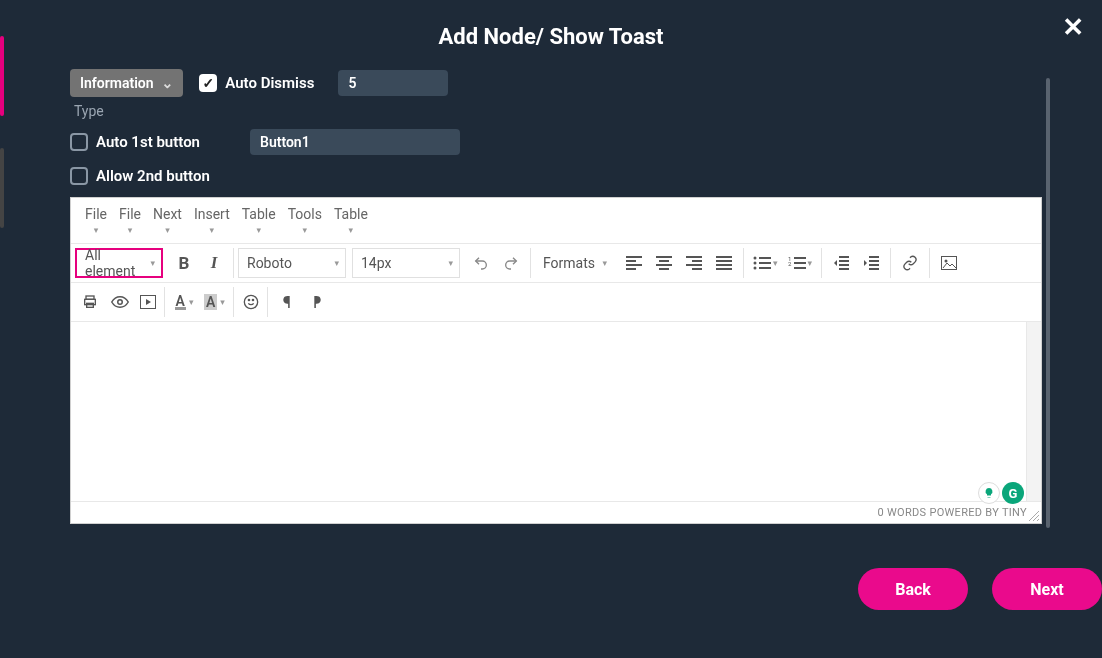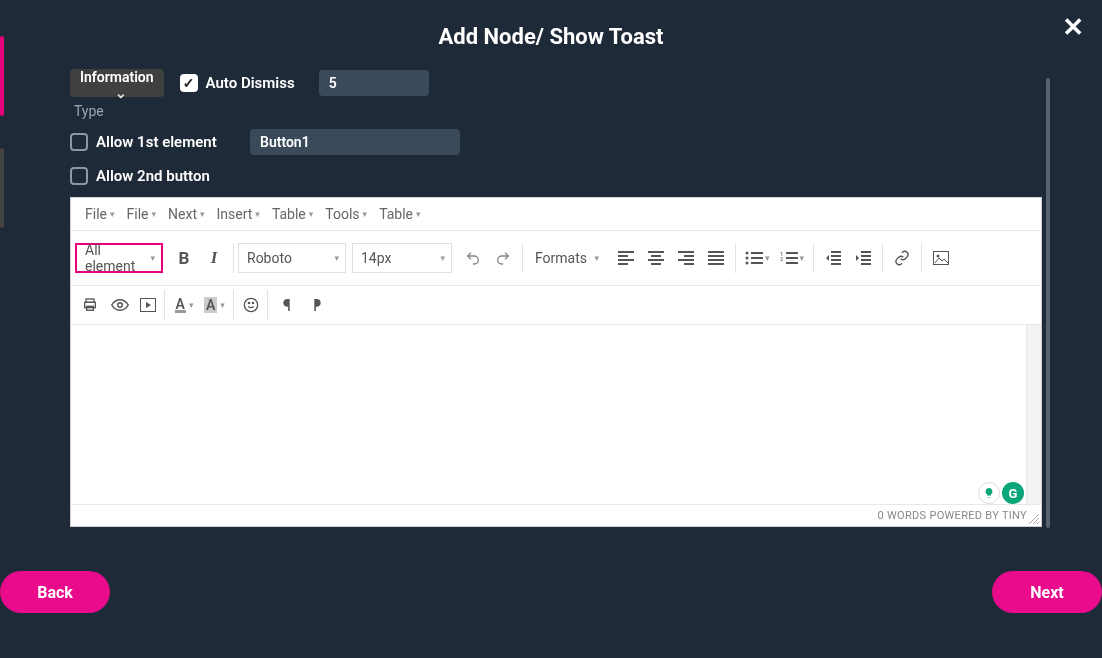--- a/index.html
+++ b/index.html
@@ -8,53 +8,53 @@
   .left-edge { position: absolute; left: 0; top: 0; width: 4px; height: 100%; }
   .left-edge::before { content:""; position:absolute; top:36px; width:4px; height:80px; background:#e6007e; border-radius:2px; }
   .left-edge::after  { content:""; position:absolute; top:148px; width:4px; height:80px; background:#444; border-radius:2px; }
 
   .close-x { position: absolute; top: 12px; right: 18px; font-size: 26px; font-weight: 700; cursor: pointer; color: #fff; }
 
   .title { text-align: center; margin-top: 24px; font-size: 22px; font-weight: 700; }
 
   .form { padding: 20px 70px 0 70px; }
   .row { display: flex; align-items: center; margin-bottom: 12px; }
-  .sel { background:#404040; border-radius:4px; height:28px; display:flex; align-items:center; padding:0 10px; font-weight:600; font-size:14px;flex-direction:column; }
+  .sel { background:#737373; border-radius:4px; height:28px; display:flex; align-items:center; padding:0 10px; font-weight:600; font-size:14px; }
   .chev { margin-left: 8px; font-size: 14px; color:#ddd; }
   .chk { width:18px; height:18px; border-radius:4px; background:#fff; display:flex; align-items:center; justify-content:center; margin-right:8px; color:#222; font-weight:700; font-size:14px; }
   .chk.empty { background:transparent; border:2px solid #8a97a5; }
   .lbl { font-size: 15px; font-weight: 600; margin-right: 24px; }
   .inp { background:#3a4a5a; border-radius:4px; height:26px; padding:0 10px; font-size:14px; font-weight:600; color:#fff; min-width:110px; display:flex; align-items:center; }
   .sublbl { font-size:14px; color:#9aa5b1; margin:-6px 0 10px 4px; }
 
   .editor { margin: 8px 60px 0 70px; border:1px solid #d0d0d0; background:#fff; color:#444; }
   .menubar { display:flex; align-items:center; gap:4px; padding:6px 10px; font-size:14px; color:#666; }
-  .menuitem { display:flex; align-items:center; gap:3px; padding:2px 4px; cursor:pointer; }
+  .menuitem { display:flex; align-items:center; gap:3px; padding:2px 4px; cursor:pointer;flex-direction:column; }
   .menuitem .tri, .tri { font-size:9px; color:#999; }
 
-  .toolbar { display:flex; flex-wrap:wrap; border-top:1px solid #e8e8e8; padding:12px 4px; align-items:flex-start; }
+  .toolbar { display:flex; flex-wrap:wrap; border-top:1px solid #e8e8e8; padding:4px 4px; align-items:flex-start; }
   .tool { height:30px; min-width:30px; display:flex; align-items:center; justify-content:center; color:#555; font-size:15px; padding:0 5px; cursor:pointer; }
   .tool.sep-right { border-right:1px solid #e2e2e2; margin-right:4px; padding-right:8px; }
   .dropdown { display:flex; align-items:center; height:30px; border:1px solid #e0e0e0; background:#fff; font-size:14px; padding:0 24px 0 8px; margin-right:6px; position:relative; color:#555; cursor:pointer; }
   .dropdown .tri { position:absolute; right:6px; }
   .dropdown.hl { border:2px solid #e6007e; }
 
   .toolrow2 { display:flex; align-items:center; border-top:1px solid #e8e8e8; padding:4px 4px; }
 
   .editarea { height:180px; border-top:1px solid #e8e8e8; position:relative; }
   .editarea::after { content:""; position:absolute; right:0; top:0; bottom:0; width:14px; background:#f3f3f3; border-left:1px solid #e8e8e8; }
   .statusbar { border-top:1px solid #e8e8e8; font-size:11px; color:#888; text-align:right; padding:4px 14px 4px 8px; letter-spacing:0.3px; position:relative; }
 
   .badges { position:absolute; right:78px; top:482px; display:flex; gap:2px; }
   .badge { width:22px; height:22px; border-radius:50%; background:#fff; display:flex; align-items:center; justify-content:center; border:1px solid #ddd; font-weight:700; font-size:13px; color:#0aa67a; }
 
   .rightscroll { position:absolute; right:52px; top:78px; width:4px; height:450px; background:#1e2a38; }
   .rightscroll::before { content:""; position:absolute; top:0; width:4px; height:450px; background:#59636f; border-radius:3px; }
 
-  .footer { display:flex; justify-content:space-between; gap:24px; margin-top:44px; }
+  .footer { display:flex; justify-content:flex-end; gap:24px; margin-top:44px; }
   .pill { background:#ea0a8c; color:#fff; font-weight:700; font-size:16px; border-radius:22px; width:110px; height:42px; display:flex; align-items:center; justify-content:center; cursor:pointer; }
 
   svg { flex:0 0 auto; }
   .group { display:flex; align-items:center; border-right:1px solid #e2e2e2; padding-right:4px; margin-right:4px; }
   .tc-underline { border-bottom:3px solid #999; display:inline-block; line-height:12px; font-size:14px; padding:0 1px; font-weight:600; }
   .hl-bg { background:#ccc; padding:0 2px; font-size:14px; font-weight:600; }
 </style>
 </head>
 <body>
 
@@ -75,21 +75,21 @@
     <div class="chk">✓</div>
     <div class="lbl">Auto Dismiss</div>
     <div class="inp" style="min-width:110px">
       <span>5</span>
     </div>
   </div>
   <div class="sublbl">Type</div>
 
   <div class="row">
     <div class="chk empty"></div>
-    <div class="lbl" style="min-width:130px">Allow 1st element</div>
+    <div class="lbl" style="min-width:130px">Auto 1st button</div>
     <div class="inp" style="min-width:210px">
       <span>Button1</span>
     </div>
   </div>
 
   <div class="row">
     <div class="chk empty"></div>
     <div class="lbl" style="min-width:130px">Allow 2nd button</div>
   </div>
 
@@ -140,21 +140,21 @@
         </div>
       <div class="tool">
           <i style="font-family:serif;font-size:17px;font-weight:700">I</i>
         </div>
     </div>
 
     <div class="dropdown" style="width:108px">
       <span>Roboto</span>
         <span class="tri">▾</span>
     </div>
-    <div class="dropdown" style="width:100px">
+    <div class="dropdown" style="width:108px">
       <span>14px</span>
         <span class="tri">▾</span>
     </div>
 
     <div class="group">
       <div class="tool">
         <svg width="16" height="16" viewBox="0 0 24 24" fill="none" stroke="#888" stroke-width="2">
             <path d="M9 14l-5-5 5-5"></path>
             <path d="M4 9h10a6 6 0 0 1 0 12h-2"></path>
           </svg>

